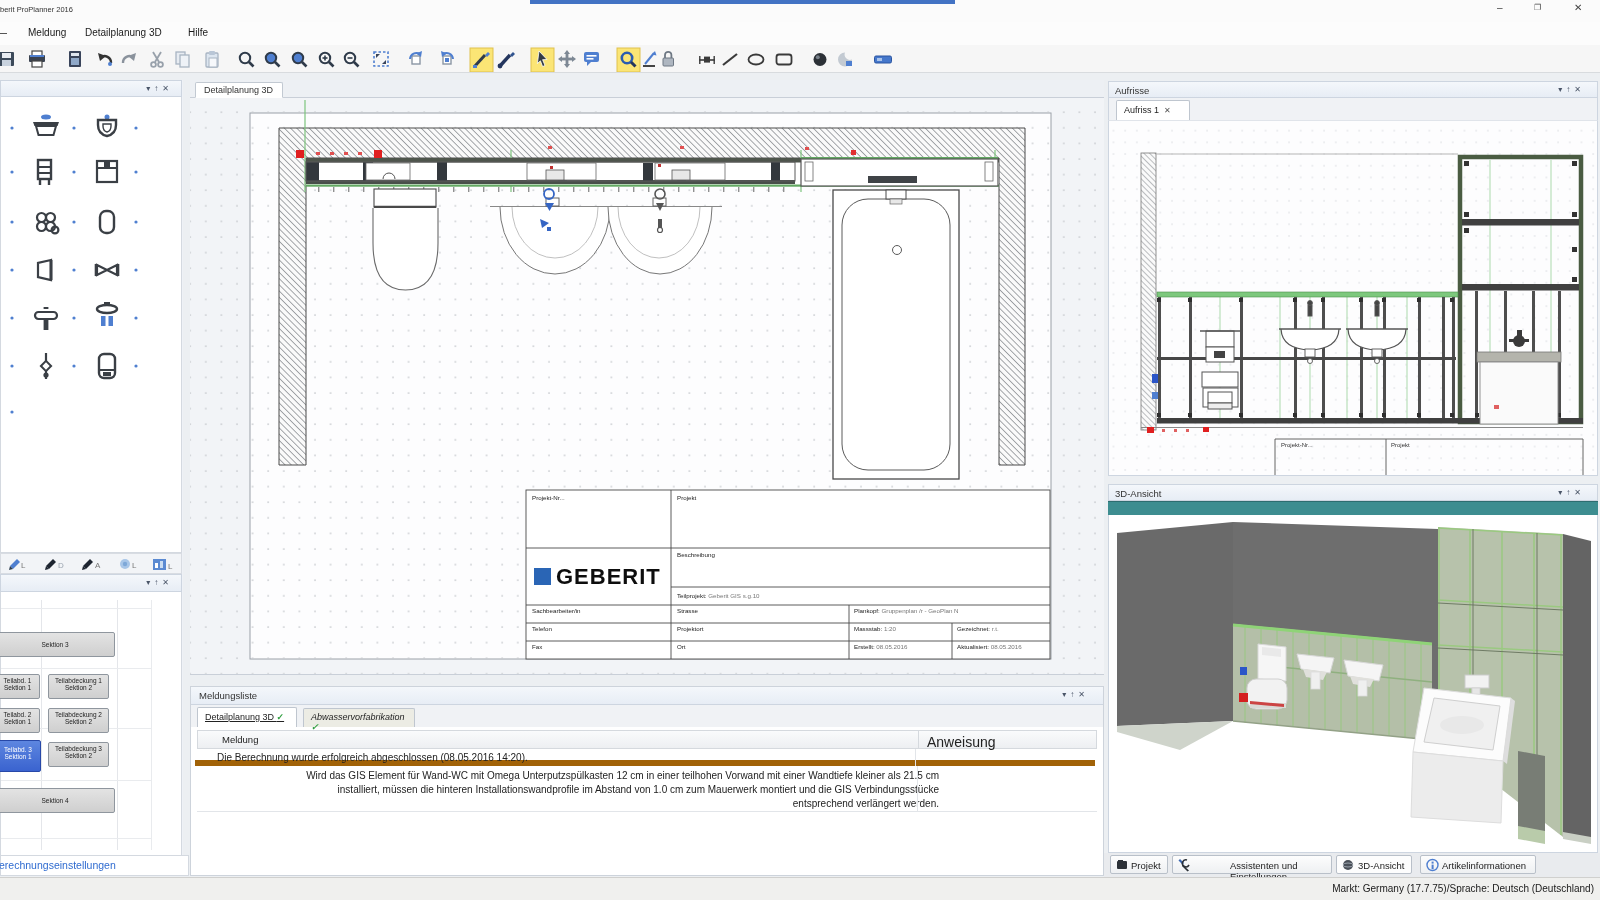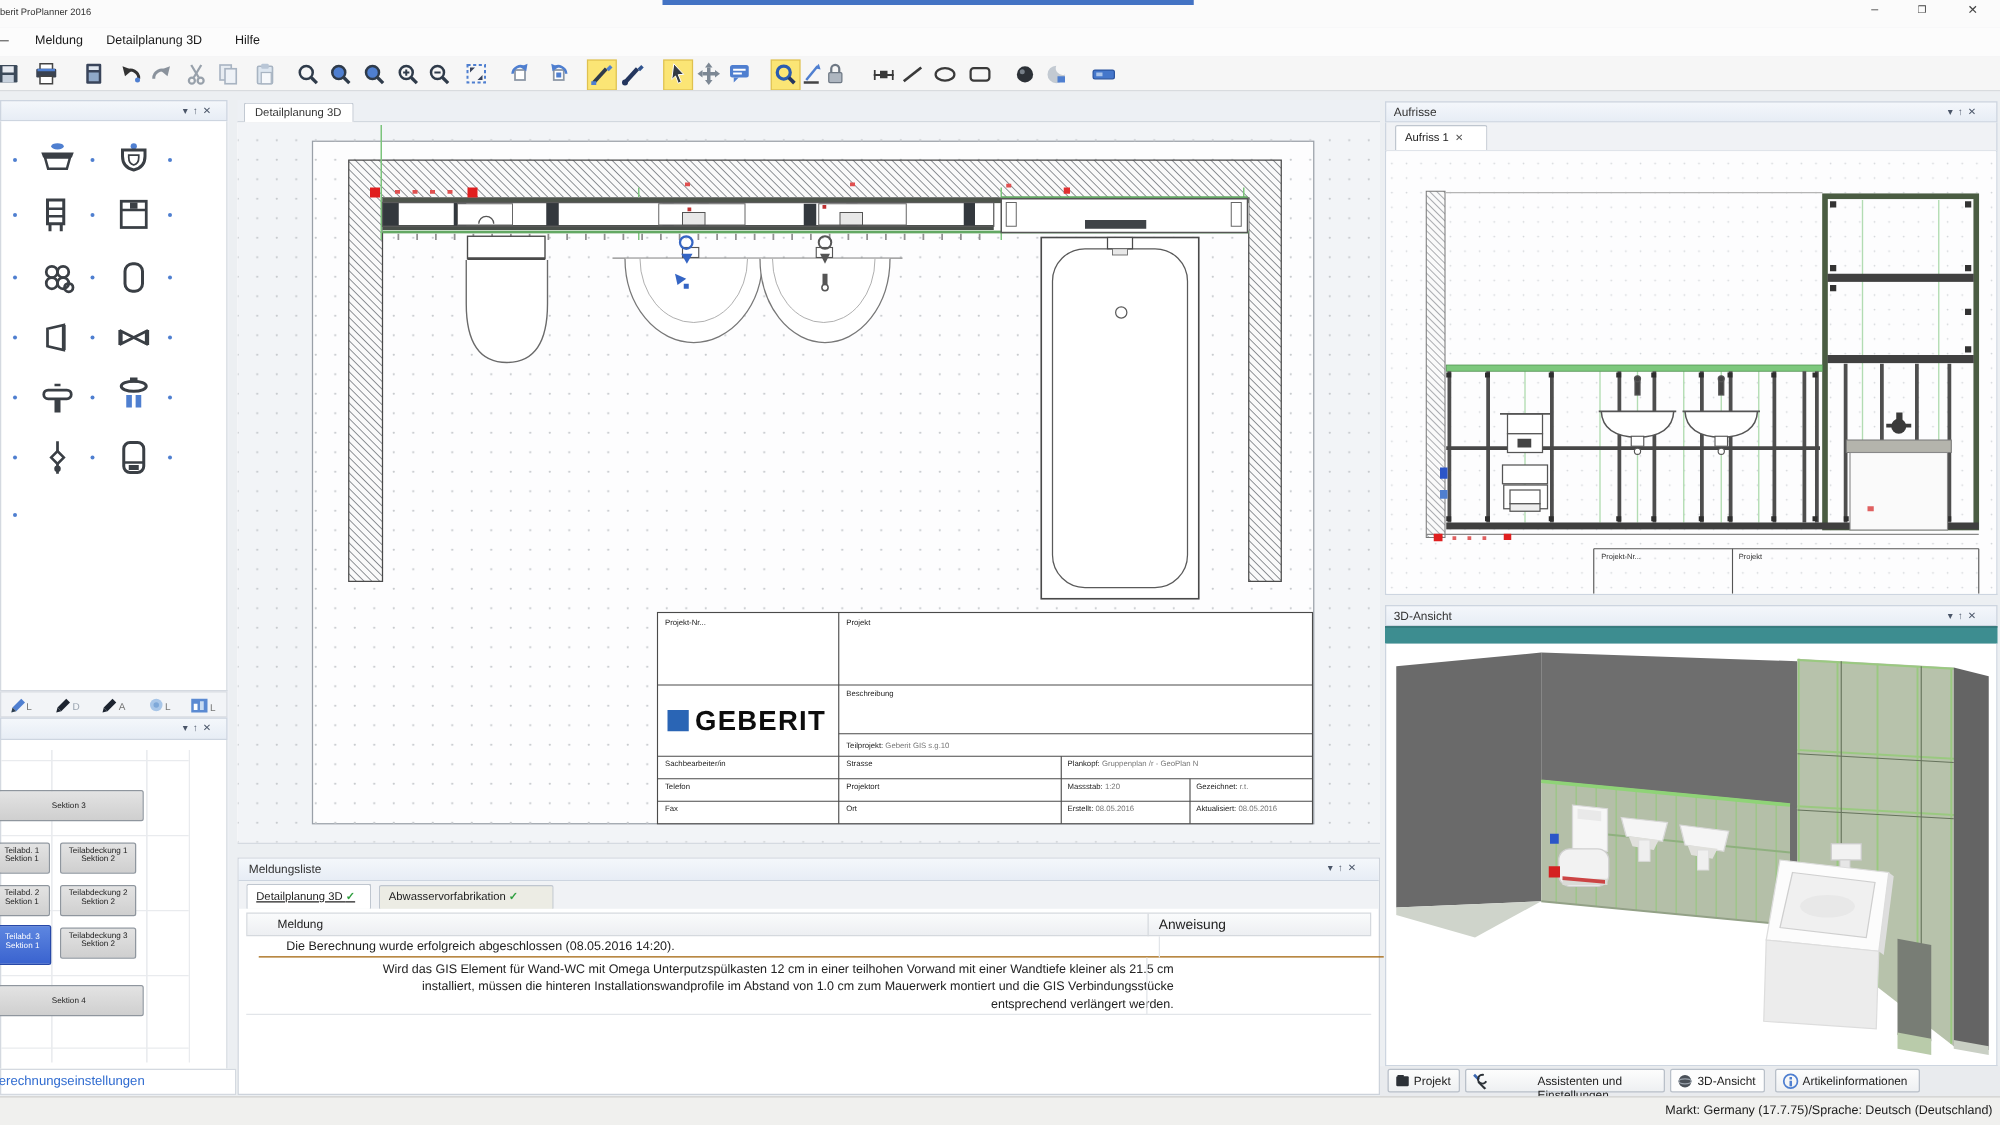--- a/index.html
+++ b/index.html
@@ -554,27 +554,27 @@
 <rect x="534" y="568" width="17" height="17" fill="#2a65b5"></rect>
 <text x="556" y="584" font-size="22" font-weight="bold" letter-spacing="1" fill="#0d0d0d" font-family="Liberation Sans,sans-serif">GEBERIT</text>
 </svg></div>
 <div class="abs" id="meld">
  <div class="abs" style="left:0;top:0;width:912px;height:18px;background:linear-gradient(#f4f7fb,#e7edf5);border-bottom:1px solid #cdd5e0;">
   <div class="abs" style="left:8px;top:3px;font-size:9.5px;color:#333;">Meldungsliste</div>
   <div class="abs pbtns" style="right:14px;top:3px;">▾↑✕</div>
  </div>
  <div class="abs" style="left:0;top:18px;width:912px;height:22px;background:#f0f2f5;"></div>
  <div class="tabsm" style="left:6px;top:20px;width:100px;height:20px;background:#fff;padding:4px 0 0 7px;text-decoration:underline;">Detailplanung 3D <span style="color:#2e9e3e;font-weight:bold;">✓</span></div>
- <div class="tabsm" style="left:112px;top:21px;width:140px;height:19px;background:#ecece4;padding:3px 0 0 7px;">Abwasservorfabrikation <span style="color:#2e9e3e;font-weight:bold;">✓</span></div>
+ <div class="tabsm" style="left:112px;top:21px;width:112px;height:19px;background:#ecece4;padding:3px 0 0 7px;font-style:italic;">Abwasservorfabrikation <span style="color:#2e9e3e;font-weight:bold;">✓</span></div>
  <div class="abs" style="left:6px;top:43px;width:900px;height:19px;background:linear-gradient(#fafbfc,#edeff2);border:1px solid #d5d9de;">
   <div class="abs" style="left:24px;top:3px;font-size:9.5px;color:#222;">Meldung</div>
-  <div class="abs" style="left:729px;top:3px;font-size:11px;color:#222;">Anweisung</div>
+  <div class="abs" style="left:729px;top:3px;font-size:14px;color:#222;">Anweisung</div>
   <div class="abs" style="left:720px;top:0;width:1px;height:18px;background:#d5d9de;"></div>
  </div>
- <div class="abs" style="left:16px;top:62px;width:900px;height:17px;border-bottom:1px solid #a16207;">
+ <div class="abs" style="left:4px;top:62px;width:900px;height:17px;border-bottom:6px solid #a16207;">
   <div class="abs" style="left:22px;top:3px;font-size:10px;color:#222;">Die Berechnung wurde erfolgreich abgeschlossen (08.05.2016 14:20).</div>
   <div class="abs" style="left:720px;top:0;width:1px;height:17px;background:#e2e5e9;"></div>
  </div>
  <div class="abs" style="left:6px;top:79px;width:900px;height:46px;border-bottom:1px solid #e2e5e9;text-align:right;">
   <div class="abs" style="left:22px;top:3px;width:720px;font-size:10px;line-height:14px;color:#222;white-space:nowrap;">Wird das GIS Element für Wand-WC mit Omega Unterputzspülkasten 12 cm in einer teilhohen Vorwand mit einer Wandtiefe kleiner als 21.5 cm<br>installiert, müssen die hinteren Installationswandprofile im Abstand von 1.0 cm zum Mauerwerk montiert und die GIS Verbindungsstücke<br>entsprechend verlängert werden.</div>
   <div class="abs" style="left:720px;top:0;width:1px;height:46px;background:#e2e5e9;"></div>
  </div>
 </div>
 
 <div class="abs" id="rightcol"></div>

